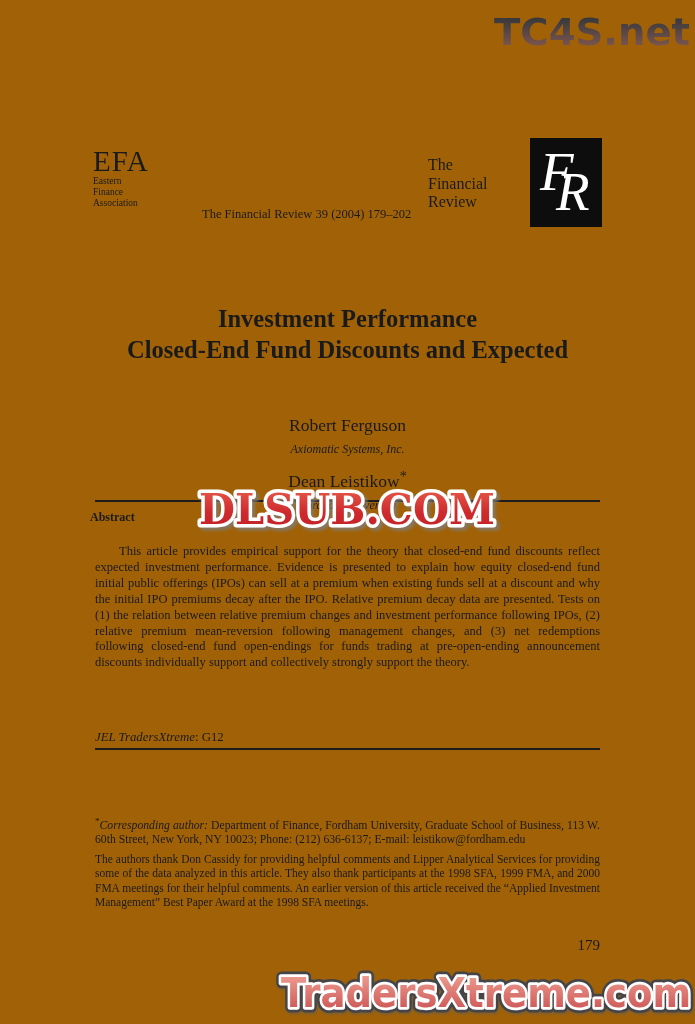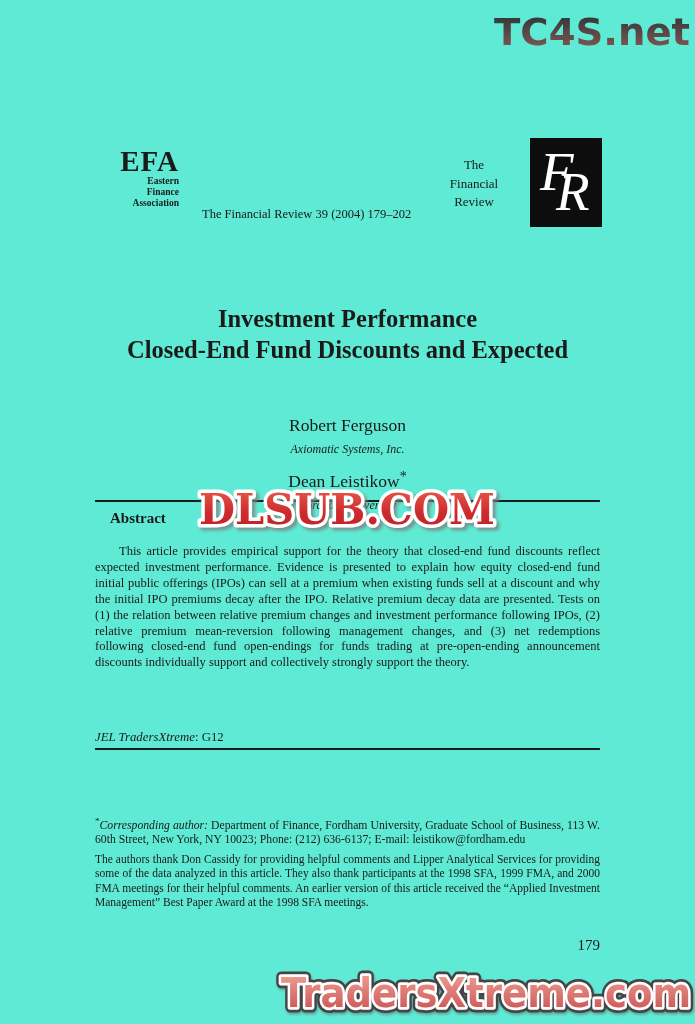--- a/index.html
+++ b/index.html
@@ -1,18 +1,18 @@
 <!DOCTYPE html>
 <html><head>
 <meta charset="utf-8">
 <style>
   html,body { margin:0; padding:0; background:#ffffff; }
   .page {
     position:relative; width:695px; height:1024px;
-    background:#5eead4; overflow:hidden;
+    background:#a16207; overflow:hidden;
     font-family:"Liberation Serif", serif; color:#1a1a1a;
   }
 
   
   .wm-top { position:absolute; top:4px; right:0; }
   .wm-top-text {
     font-family:"DejaVu Sans", sans-serif; font-weight:bold; font-size:38px;
     fill:url(#gradTop);
   }
   .wm-mid { position:absolute; left:182px; top:476px; }
@@ -28,46 +28,46 @@
     fill:none; stroke:#454548; stroke-width:11px; stroke-linejoin:round;
     filter:drop-shadow(1px 2px 1px rgba(90,90,90,0.45));
   }
   .wm-bot-fill {
     font-family:"DejaVu Sans", sans-serif; font-weight:bold; font-size:41px;
     fill:url(#gradBot); stroke:#ffffff; stroke-width:5.5px;
     paint-order:stroke; stroke-linejoin:round;
   }
 
   
-  .efa-logo { position:absolute; left:93px; top:146px; width:86px; text-align:right; font-weight:bold; }
+  .efa-logo { position:absolute; left:93px; top:146px; width:86px; text-align:left; font-weight:normal; }
   .efa-acronym { font-size:29px; line-height:30px; letter-spacing:1px; }
   .efa-line { font-size:9.5px; line-height:11px; }
   .citation { position:absolute; left:202px; top:207px; font-size:12.5px; }
-  .journal-name { position:absolute; left:428px; top:156px; width:92px; text-align:center;
-                  font-size:13px; line-height:18.5px; }
+  .journal-name { position:absolute; left:428px; top:156px; width:92px; 
+                  font-size:16px; line-height:18.5px; }
   .fr-box { position:absolute; left:530px; top:138px; width:72px; height:89px; background:#0d0d0d; }
   .fr-f, .fr-r { position:absolute; color:#ffffff; font-style:italic;
                  font-family:"Liberation Serif", serif; font-size:55px; line-height:1; }
   .fr-f { left:10px; top:6px; }
   .fr-r { left:26px; top:26px; }
 
   
   .title { position:absolute; left:0; top:303px; width:100%; text-align:center;
            font-size:24.5px; line-height:31px; font-weight:bold; }
   .authors { position:absolute; left:0; top:380px; width:100%; text-align:center; }
   .author-name { font-size:17.5px; line-height:20px;margin-top:31px; }
   .author-note { font-size:14px; vertical-align:6px; }
   .author-affil { font-size:12px; font-style:italic; margin-top:7px; }
   .author-gap { margin-top:10px; }
 
   
   .rule { position:absolute; left:95px; width:505px; height:2px; background:#1c1c1c; }
   .rule-1 { top:500px; }
   .rule-2 { top:748px; }
-  .abstract-heading { position:absolute; left:110px; top:510px; font-size:15px; font-weight:bold; }
+  .abstract-heading { position:absolute; left:90px; top:510px; font-size:12px; font-weight:bold; }
   .abstract-body { position:absolute; left:95px; top:544px; width:505px;
                    font-size:12.5px; line-height:15.9px; text-align:justify; text-indent:24px; }
   .keywords { position:absolute; left:95px; top:698px; font-size:12.8px; }
   .jel { position:absolute; left:95px; top:730px; font-size:12.8px; }
   .ital { font-style:italic; }
 
   
   .footnote { position:absolute; left:95px; top:814px; width:505px;
               font-size:11.7px; line-height:14.6px; text-align:justify; }
   .footnote sup { font-size:9px; }

